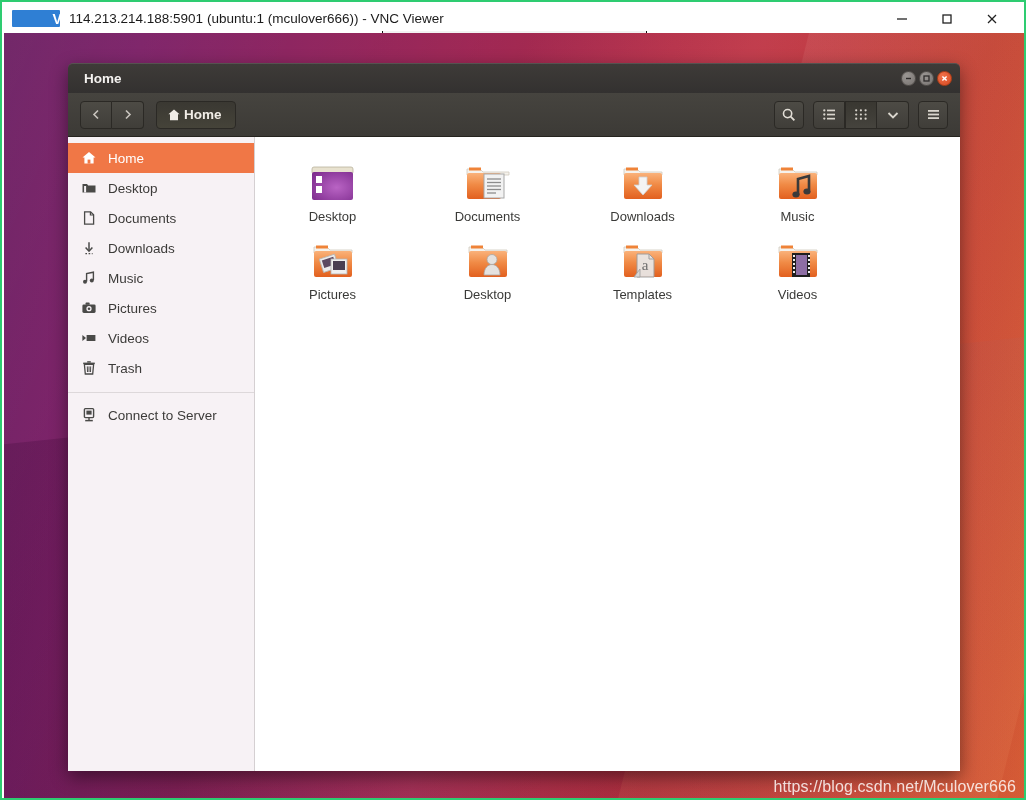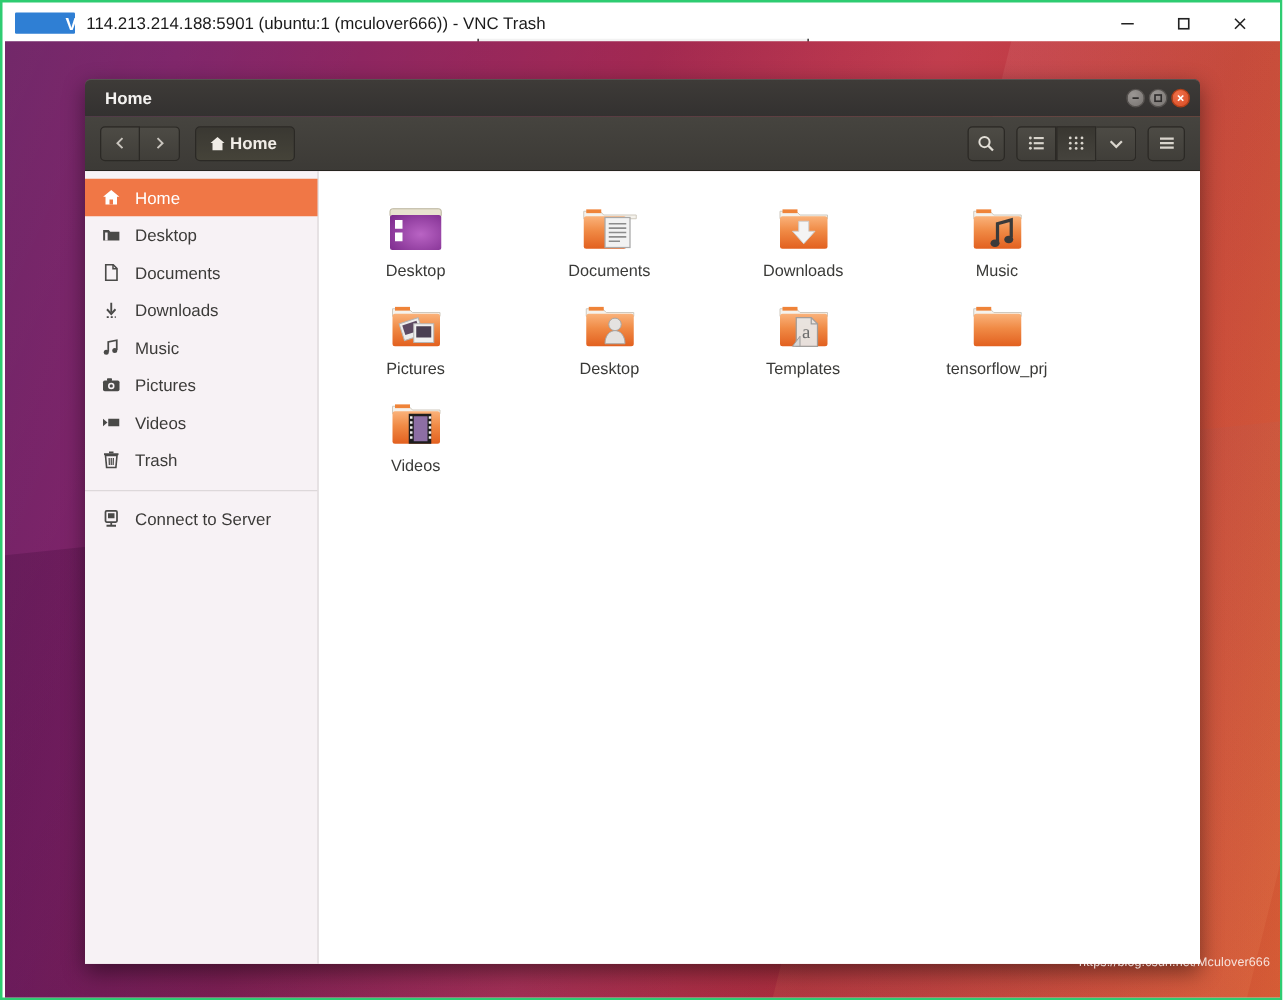--- a/index.html
+++ b/index.html
@@ -78,22 +78,22 @@
     transform-origin: left top;
   }
   #desktop::after {
     content: ""; position: absolute;
     right: -6%; top: -30%; width: 36%; height: 160%;
     background: linear-gradient(180deg, rgba(255,255,255,.07), rgba(255,160,90,.10));
     transform: rotate(14deg);
   }
 
   #watermark {
-    position: absolute; right: 10px; bottom: 24px;
-    font-size: 10px; color: rgba(255,255,255,.82);
+    position: absolute; right: 10px; bottom: 4px;
+    font-size: 16px; color: rgba(255,255,255,.82);
     letter-spacing: .1px;
     z-index: 5;
     margin-left: 40px;
   }
 
   
   #file-window {
     position: absolute; left: 66px; top: 61px;
     width: 892px; height: 708px;
     box-shadow: 0 6px 18px rgba(0,0,0,.45);
@@ -206,21 +206,21 @@
   }
   svg { display: block; }
 </style>
 </head>
 <body>
 
 <div id="screen">
 
   <div id="vnc-titlebar">
     <div id="vnc-app-icon">V2</div>
-    <div id="vnc-title-text">114.213.214.188:5901 (ubuntu:1 (mculover666)) - VNC Trash</div>
+    <div id="vnc-title-text">114.213.214.188:5901 (ubuntu:1 (mculover666)) - VNC Viewer</div>
     <div class="wincontrols">
       <div class="wc">
         <svg width="14" height="14" viewBox="0 0 14 14">
             <line x1="2" y1="7" x2="12" y2="7" stroke="#222" stroke-width="1.3"></line>
           </svg>
       </div>
       <div class="wc">
         <svg width="14" height="14" viewBox="0 0 14 14">
             <rect x="3" y="3" width="8" height="8" fill="none" stroke="#222" stroke-width="1.3"></rect>
           </svg>
@@ -572,30 +572,20 @@
               <rect x="5" y="12" width="38" height="26" rx="2" fill="url(#fold1)"></rect>
               <path d="M18 15 h12 l5 5 v18 h-17 Z" fill="#e9e9e9" stroke="#9d9d9d" stroke-width="1" opacity=".93"></path>
               <path d="M30 15 v5 h5" fill="none" stroke="#9d9d9d" stroke-width="1"></path>
               <text x="26" y="31" font-family="Liberation Serif, serif" font-size="15" fill="#6d6d6d" text-anchor="middle">a</text>
               <path d="M15 38 l6 -8 l0 8 Z" fill="#d8d8d8" stroke="#9d9d9d" stroke-width=".8"></path>
             </svg>
           </div>
           <div class="fi-label">Templates</div>
         </div>
 
-        <div class="file-item">
-          <div class="fi-icon">
-            <svg width="48" height="42" viewBox="0 0 48 42">
-              <path d="M5 8 h13 l3 3 h22 v3 H5 Z" fill="#f5f2ec" stroke="#cfc9be" stroke-width=".8"></path>
-              <rect x="7" y="6.5" width="12" height="3" fill="#ef8338"></rect>
-              <rect x="5" y="12" width="38" height="26" rx="2" fill="url(#fold1)"></rect>
-            </svg>
-          </div>
-          <div class="fi-label">tensorflow_prj</div>
-        </div>
 
         <div class="file-item">
           <div class="fi-icon">
             <svg width="48" height="42" viewBox="0 0 48 42">
               <path d="M5 8 h13 l3 3 h22 v3 H5 Z" fill="#f5f2ec" stroke="#cfc9be" stroke-width=".8"></path>
               <rect x="7" y="6.5" width="12" height="3" fill="#ef8338"></rect>
               <rect x="5" y="12" width="38" height="26" rx="2" fill="url(#fold1)"></rect>
               <rect x="18" y="14" width="18" height="24" fill="#1e1e1e"></rect>
               <rect x="22" y="16" width="11" height="20" fill="#8d6ea4"></rect>
               <g fill="#f0f0f0">

